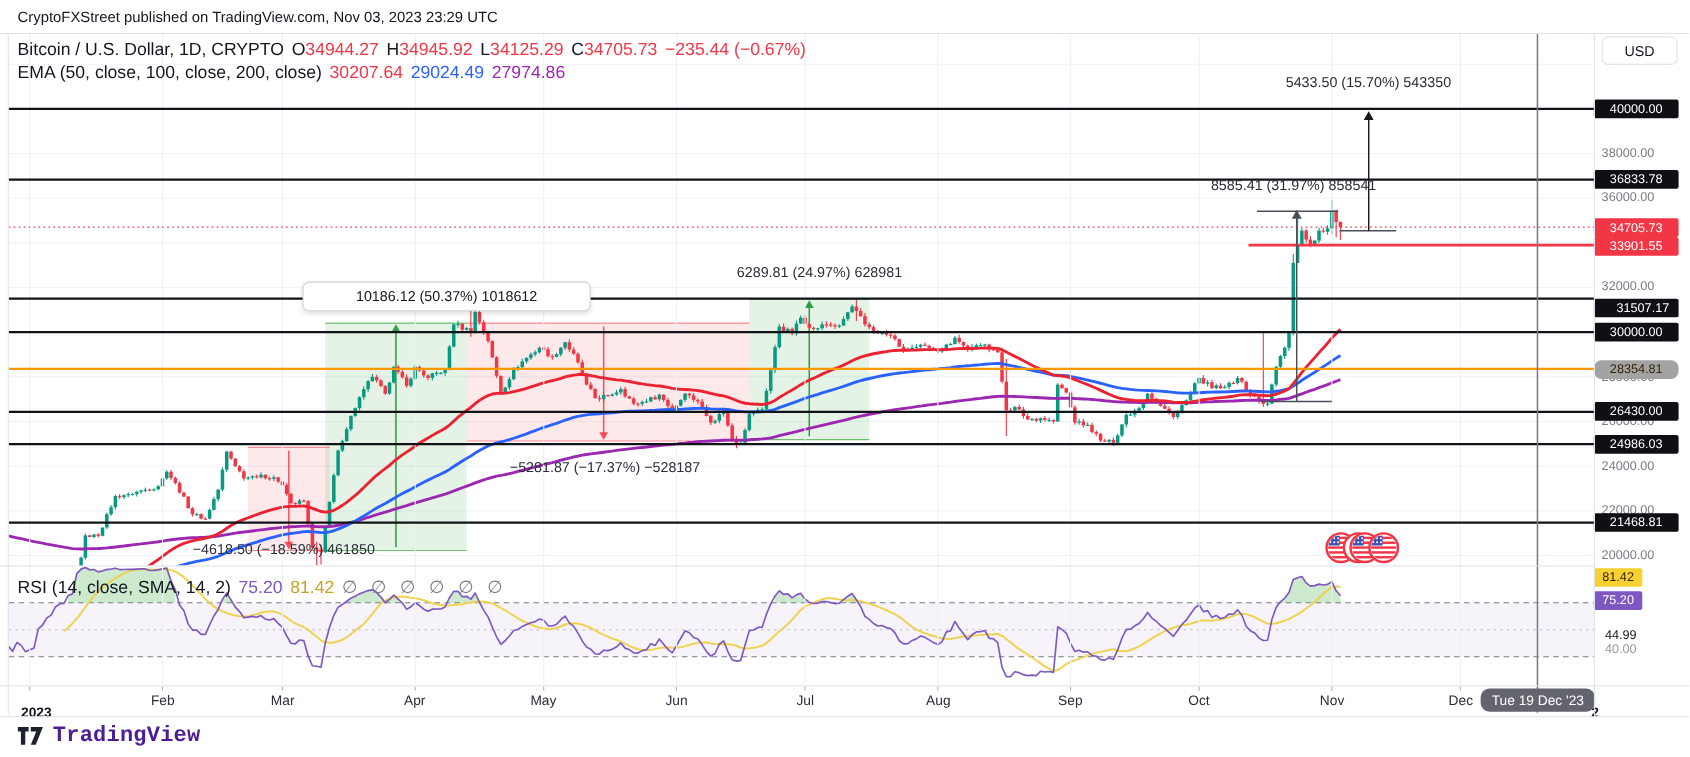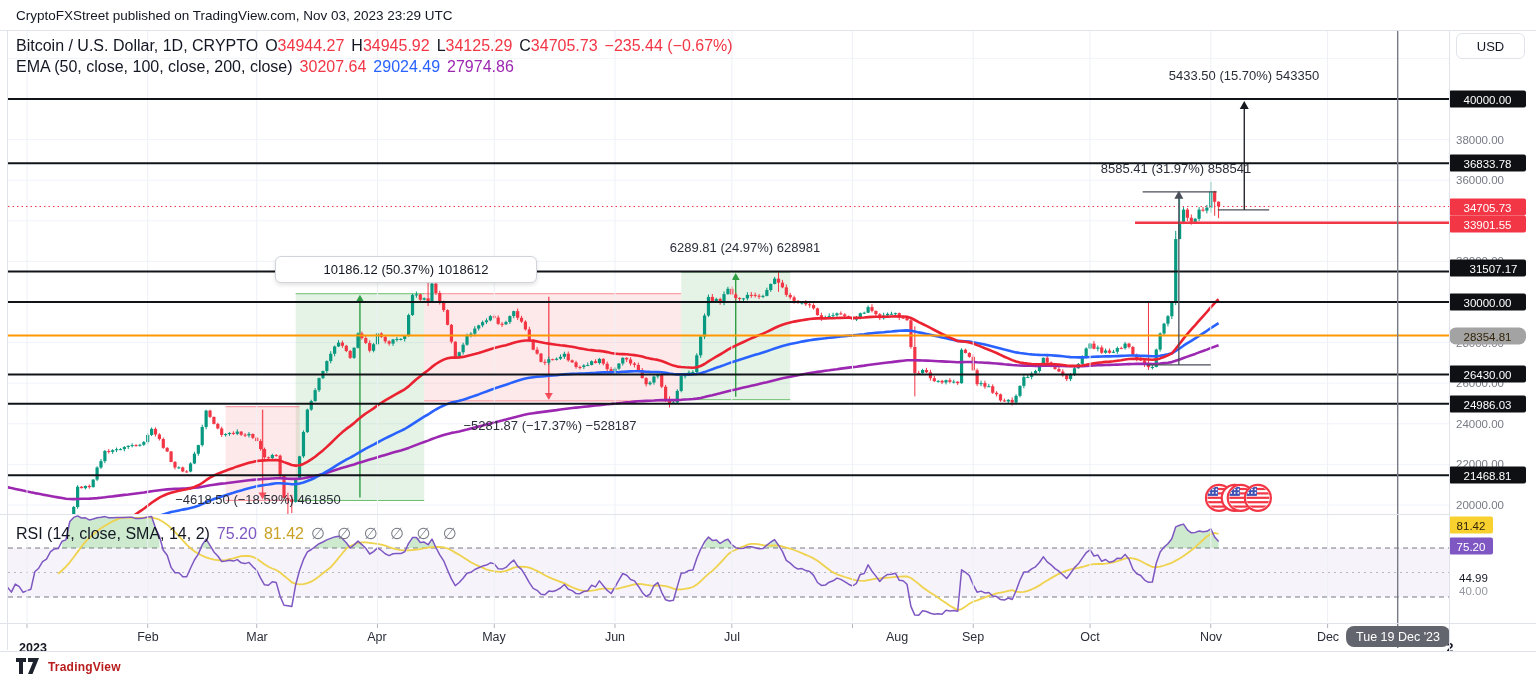--- a/index.html
+++ b/index.html
@@ -25,21 +25,21 @@
   .grayax { color:#9598a1; background:transparent; }
   .t-label { position:absolute; top:630px; transform:translateX(-50%); font-size:12.5px; color:#2a2e39; }
   .t-bold { font-weight:bold; color:#131722;margin-top:11px; }
   #t-badge { position:absolute; top:626px; height:21px; transform:translateX(-50%); background:#62656d; color:#fff;
              font-size:12.5px; border-radius:8px; display:flex; align-items:center; padding:0 10px; white-space:nowrap; }
   .anno { position:absolute; transform:translate(-50%,-50%); font-size:13px; color:#2a2e39; white-space:nowrap; }
   #tooltip-box { left:275px; top:256px; width:262px; height:27px; background:#fff; border:1px solid #d1d4dc;
                  border-radius:6px; box-shadow:0 2px 4px rgba(0,0,0,.12); font-size:13px; color:#131722;
                  display:flex; align-items:center; justify-content:center; white-space:nowrap; }
   #footer { left:16px; top:658px; display:flex; align-items:center; gap:8px; }
-  #brand-text { font-size:12px; font-weight:bold; color:#b91c1c; letter-spacing:.2px; }
+  #brand-text { font-size:20px; font-weight:bold; color:#4c1d95; letter-spacing:.2px;font-family:Liberation Mono, monospace; }
   .sep { position:absolute; background:#e0e3eb; }
 </style>
 </head>
 <body>
 
 <div id="app">
 
   <svg id="plot" width="1536" height="688">
       <defs>
         <clipPath id="pclip">
@@ -901,40 +901,40 @@
       <div class="ax-label" style="top:261px;">32000.00</div>
       <div class="ax-label" style="top:343px;">28000.00</div>
       <div class="ax-label" style="top:383px;">26000.00</div>
       <div class="ax-label" style="top:424px;">24000.00</div>
       <div class="ax-label" style="top:464px;text-align:right;">22000.00</div>
       <div class="ax-label" style="top:505px;">20000.00</div>
       <div class="ax-badge bk" style="top:99px;">40000.00</div>
       <div class="ax-badge bk" style="top:163px;">36833.78</div>
       <div class="ax-badge rd" style="top:207px;">34705.73</div>
       <div class="ax-badge rd" style="top:224px;">33901.55</div>
-      <div class="ax-badge bk" style="top:268px;padding-left:12px;">31507.17</div>
+      <div class="ax-badge bk" style="top:280px;padding-left:12px;">31507.17</div>
       <div class="ax-badge bk" style="top:302px;">30000.00</div>
       <div class="ax-badge og" style="top:336px;">28354.81</div>
       <div class="ax-badge bk" style="top:374px;">26430.00</div>
       <div class="ax-badge bk" style="top:404px;">24986.03</div>
       <div class="ax-badge bk" style="top:475px;">21468.81</div>
       <div class="ax-badge yl" style="top:525px;width:44px;left:1449px;">81.42</div>
       <div class="ax-badge pu" style="top:546px;width:44px;left:1449px;">75.20</div>
       <div class="ax-label grayax" style="top:591px;color:#9598a1;background:#fff;padding:1px 3px;">40.00</div>
       <div class="ax-label " style="top:578px;color:#131722;background:#fff;padding:1px 3px;">44.99</div>
     </div>
   <div id="time-layer">
       <div class="t-label t-bold" style="left:33px;">2023</div>
       <div class="t-label" style="left:148px;">Feb</div>
       <div class="t-label" style="left:257px;">Mar</div>
       <div class="t-label" style="left:377px;">Apr</div>
       <div class="t-label" style="left:494px;">May</div>
       <div class="t-label" style="left:615px;">Jun</div>
       <div class="t-label" style="left:732px;">Jul</div>
-      <div class="t-label" style="left:853px;margin-left:44px;">Aug</div>
+      <div class="t-label" style="left:853px;">Aug</div>
       <div class="t-label" style="left:973px;">Sep</div>
       <div class="t-label" style="left:1090px;">Oct</div>
       <div class="t-label" style="left:1211px;">Nov</div>
       <div class="t-label" style="left:1328px;">Dec</div>
       <div class="t-label t-bold" style="left:1450px;">2</div>
       <div class="" style="left:1398px;" id="t-badge">Tue 19 Dec '23</div>
     </div>
 
   <div class="sep" style="left:0;top:30px;width:1536px;height:1px;"></div>
   <div class="sep" style="left:7px;top:30px;width:1px;height:620px;"></div>

